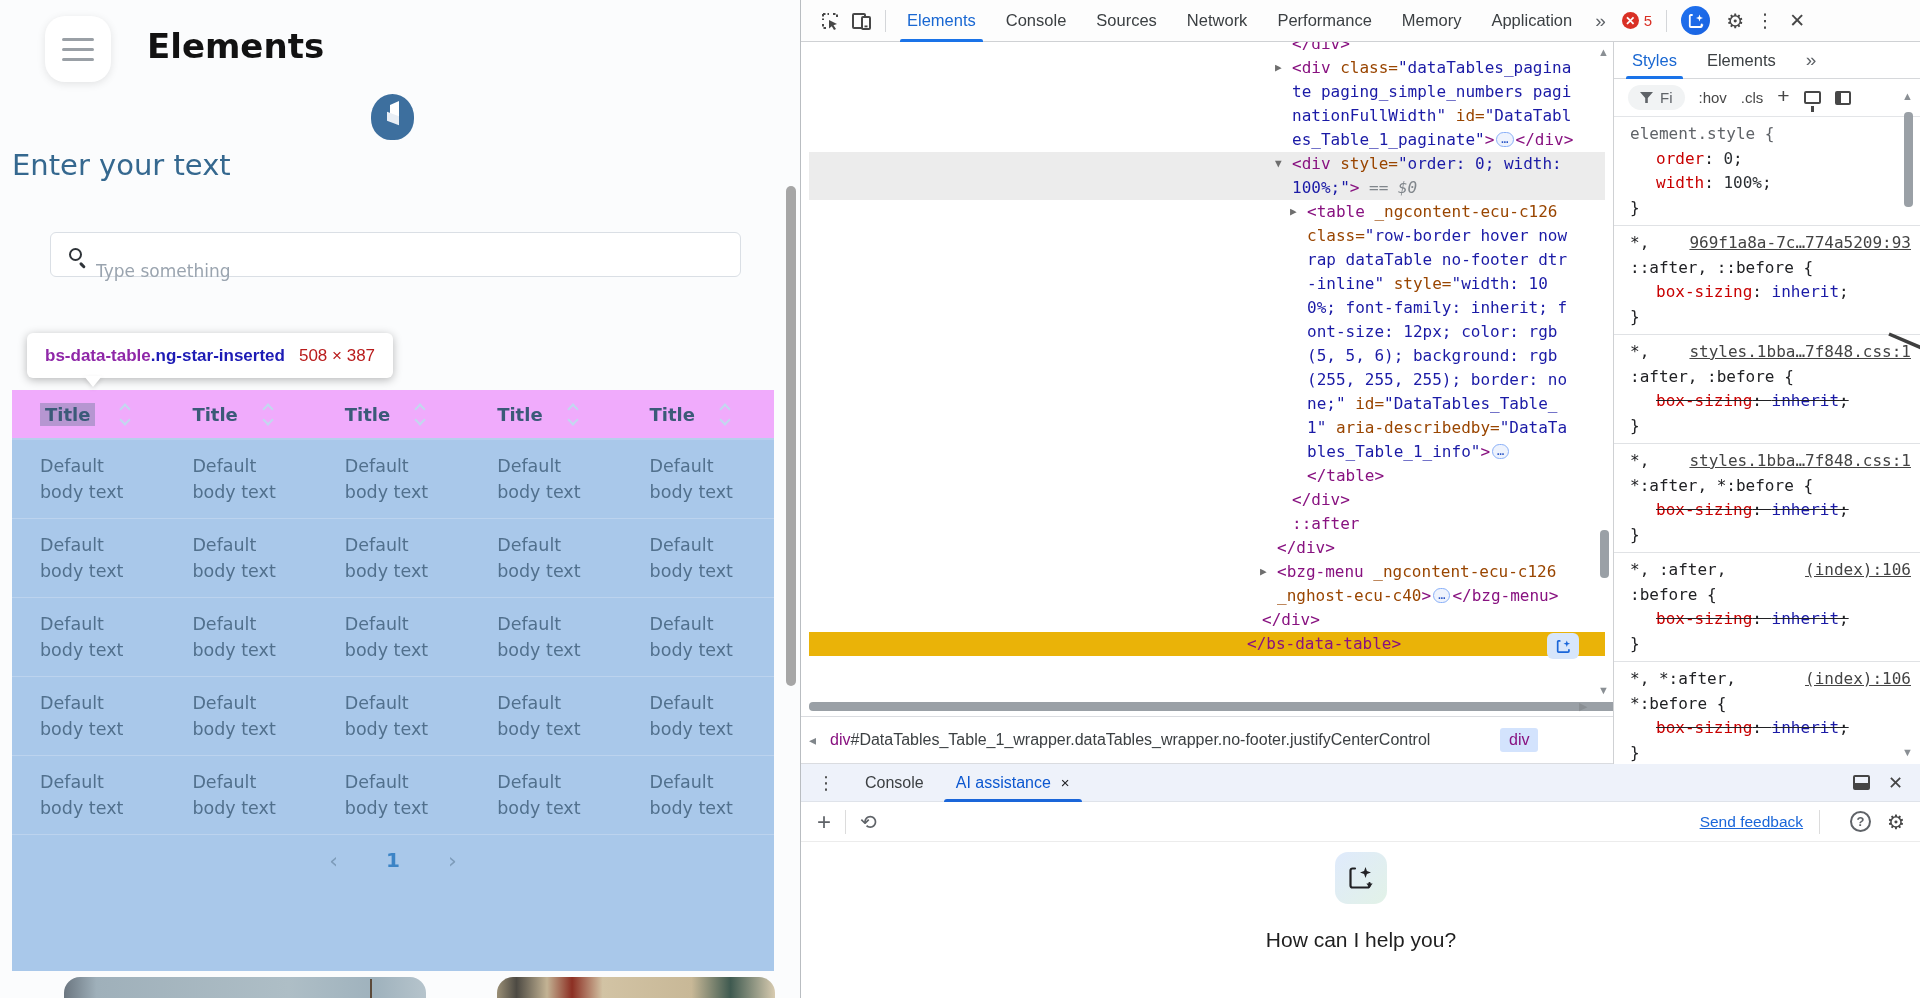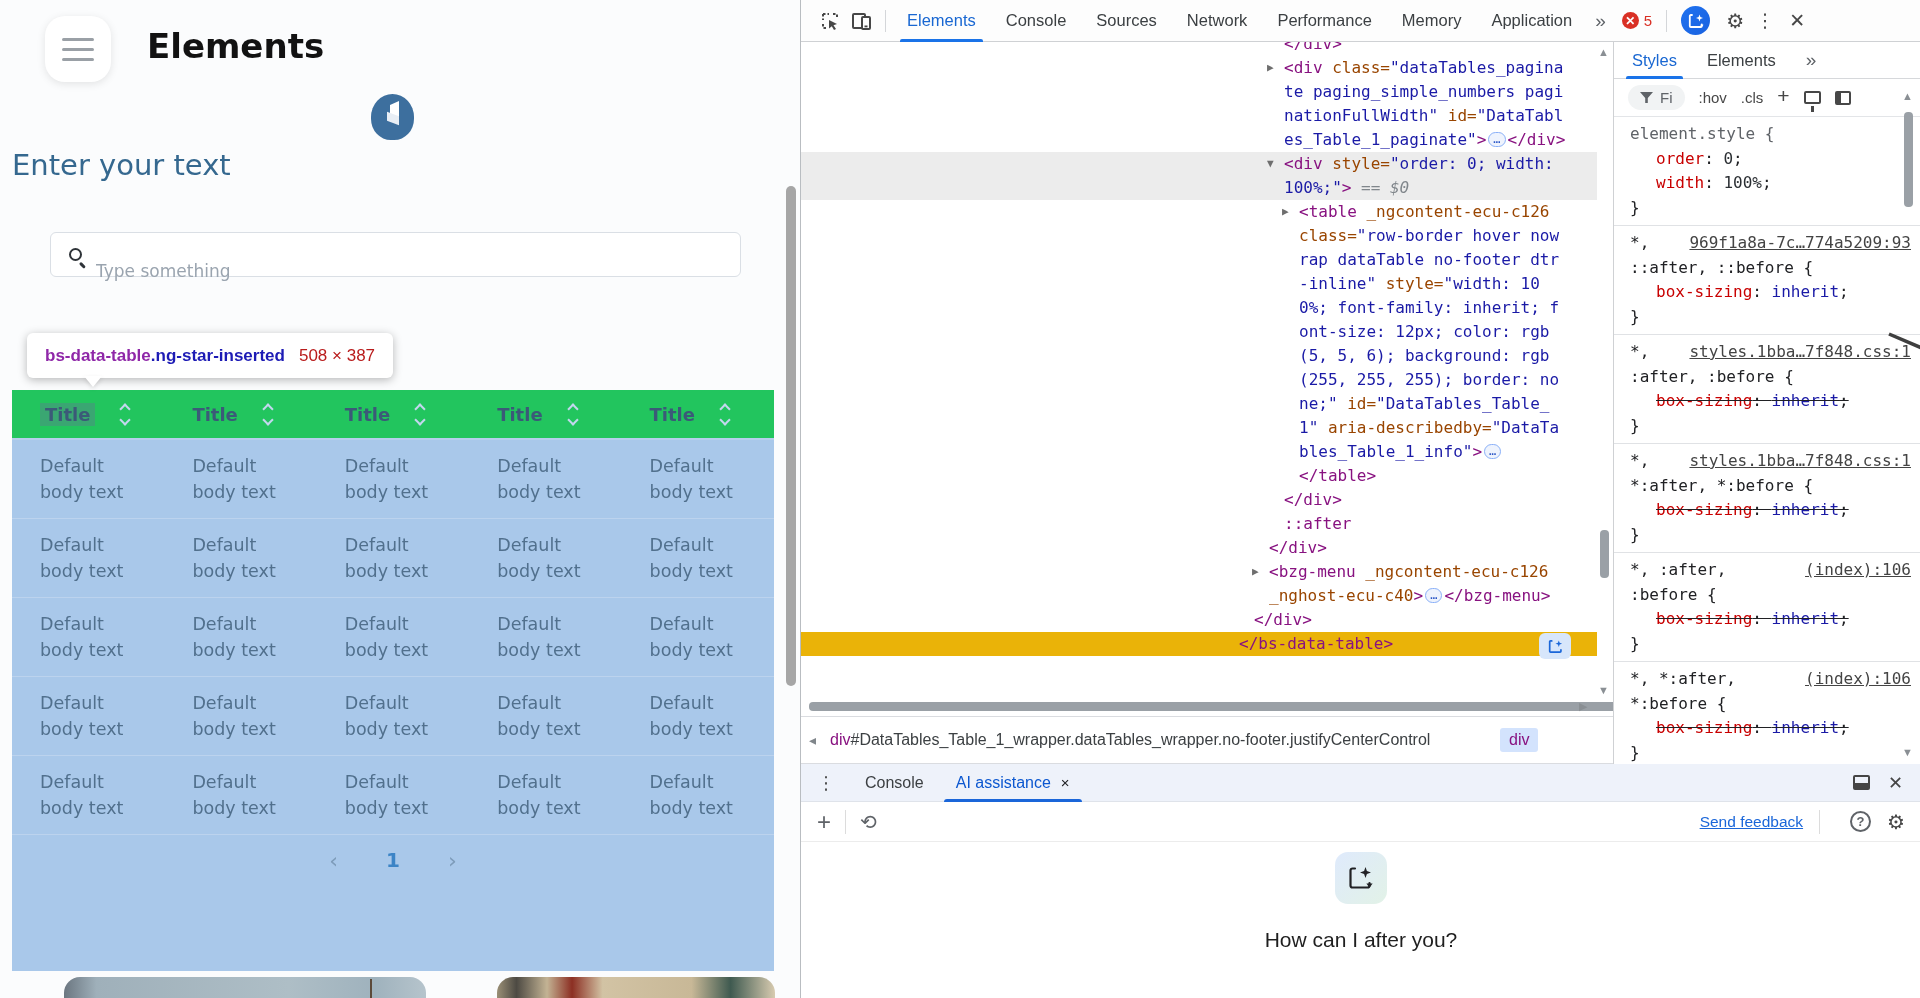--- a/index.html
+++ b/index.html
@@ -27,21 +27,21 @@
   #el-tooltip { left:27px; top:333px; height:45px; background:#fff; border-radius:6px; box-shadow:0 2px 10px rgba(0,0,0,.28);
     display:flex; align-items:center; padding:0 18px; font-family:"Liberation Sans", sans-serif; font-size:17px; z-index:6;}
   #el-tooltip .tt-tag { color:#8f27a8; font-weight:700; }
   #el-tooltip .tt-cls { color:#1d1bb5; font-weight:700; }
   #el-tooltip .tt-size { color:#b91c1c; margin-left:14px; }
   #tt-caret { left:84px; top:376px; width:0; height:0; border-left:9px solid transparent; border-right:9px solid transparent; border-top:11px solid #fff; z-index:6;
     filter:drop-shadow(0 2px 2px rgba(0,0,0,.12));}
 
   
   #data-table { left:12px; top:390px; width:762px; height:581px; background:#a9c8ea; }
-  #tbl-header { height:50px; background:#22c55e; display:grid; grid-template-columns:repeat(5,152.4px); align-items:center; border-bottom:2px solid #b6cfed;}
+  #tbl-header { height:50px; background:#f0abfc; display:grid; grid-template-columns:repeat(5,152.4px); align-items:center; border-bottom:2px solid #b6cfed;}
   .th-cell { padding-left:28px; display:flex; align-items:center; gap:26px; }
   .th-label { font-family:"DejaVu Sans", sans-serif; font-size:18px; font-weight:700; color:#3b5a78; }
   .th-label.selected { background:rgba(96,120,146,.40); padding:1px 5px; }
   .sorter { display:flex; flex-direction:column; gap:3px; }
   .chev { width:8px; height:8px; border-right:2.5px solid #c3d7ef; border-bottom:2.5px solid #c3d7ef; }
   .chev.up { transform:rotate(225deg); } .chev.down { transform:rotate(45deg); }
   .tbl-row { height:79px; display:grid; grid-template-columns:repeat(5,152.4px); align-items:center; border-bottom:1px solid #bcd3ee; }
   .td-cell { padding-left:28px; font-family:"DejaVu Sans", sans-serif; font-size:17.5px; color:#51708d; line-height:26px; width:130px; }
   #tbl-footer { height:86px; display:flex; align-items:center; justify-content:center; gap:26px; font-family:"DejaVu Sans", sans-serif; font-size:19px; color:#416180; }
   #page-size { width:52px; height:38px; border:1.5px solid #e3ebf5; border-radius:9px; background:rgba(255,255,255,.22); display:flex; align-items:center; justify-content:center; gap:8px; cursor:pointer;}
@@ -73,21 +73,21 @@
   .dt-tab.active:after { content:""; position:absolute; left:8px; right:8px; bottom:0; height:3px; background:#1a73e8; border-radius:2px 2px 0 0;}
   #more-tabs { font-size:19px; color:#5f6368; padding:0 8px; cursor:pointer;}
   #error-badge { display:flex; align-items:center; gap:5px; margin:0 8px; cursor:pointer;}
   #error-badge .err-x { width:17px; height:17px; background:#d93025; border-radius:50%; color:#fff; font-size:12px; font-weight:700; display:flex; align-items:center; justify-content:center;}
   #error-badge .err-n { color:#d93025; font-size:15px; }
   #ai-button { width:29px; height:29px; border-radius:50%; background:linear-gradient(135deg,#1f72f0,#1a62e0); display:flex; align-items:center; justify-content:center; margin:0 8px; cursor:pointer;}
   .glyph20 { font-size:20px; }
   #icon-gear { width:34px; } #icon-kebab { width:26px; font-size:19px;} #icon-close-dt { width:38px; font-size:19px;}
 
   
-  #dom-panel { left:0; top:42px; width:810px; height:674px; overflow:hidden; background:#fff; }
+  #dom-panel { left:8px; top:42px; width:810px; height:674px; overflow:hidden; background:#fff; }
   #dom-code { position:relative; margin-top:-10px; font-family:"DejaVu Sans Mono", monospace; font-size:16px; line-height:24px; color:#303942;}
   .code-line { position:relative; padding-right:30px; word-break:break-all; width:796px;}
   .code-line.sel { background:#ececec; }
   .code-line.hov { background:#eab308; }
   .c-tag { color:#881280; } .c-attr { color:#994500; } .c-val { color:#1a1aa6; }
   .c-meta { color:#80868b; font-style:italic; }
   .c-badge { display:inline-block; border:1px solid #8ab0f8; background:#eef3fd; color:#2a56c6; border-radius:8px; font-size:12px; line-height:13px; padding:0 4px; margin:0 2px; vertical-align:2px; cursor:pointer;}
   .tw-arrow { position:absolute; top:0; font-size:11px; color:#6e6e6e; cursor:pointer; }
   #ai-row-badge { position:absolute; right:26px; top:1px; width:32px; height:26px; background:#d7e6fb; border-radius:6px; display:flex; align-items:center; justify-content:center; cursor:pointer;}
   #anno-arrow { left:1060px; top:320px; z-index:5; pointer-events:none;}
@@ -461,21 +461,21 @@
       </span>
     </div>
     <div id="ai-empty">
       <div id="ai-tile">
         <svg width="26" height="26" viewBox="0 0 26 26">
             <path d="M7 3.5 H4.5 A2 2 0 0 0 2.5 5.5 V20.5 A2 2 0 0 0 4.5 22.5 H19.5 A2 2 0 0 0 21.5 20.5 V18" stroke="#202124" stroke-width="2.2" fill="none" stroke-linecap="round"></path>
             <path d="M17.5 2 L18.9 6.1 L23 7.5 L18.9 8.9 L17.5 13 L16.1 8.9 L12 7.5 L16.1 6.1 Z" fill="#202124"></path>
             <path d="M21.5 22.8 L18.4 18.6 L24.6 18.6 Z" fill="#202124"></path>
           </svg>
       </div>
-      <div id="ai-heading">How can I after you?</div>
+      <div id="ai-heading">How can I help you?</div>
     </div>
   </div>
 
   <svg id="anno-arrow" class="abs" width="200" height="95">
     <defs>
         <marker id="ah" markerWidth="9" markerHeight="9" refX="6" refY="3.5" orient="auto">
           <path d="M0,0 L7,3.5 L0,7 Z" fill="#3f3f3f"></path>
         </marker>
       </defs>
     <line x1="28" y1="14" x2="180" y2="79" stroke="#3f3f3f" stroke-width="3.5" marker-end="url(#ah)"></line>

